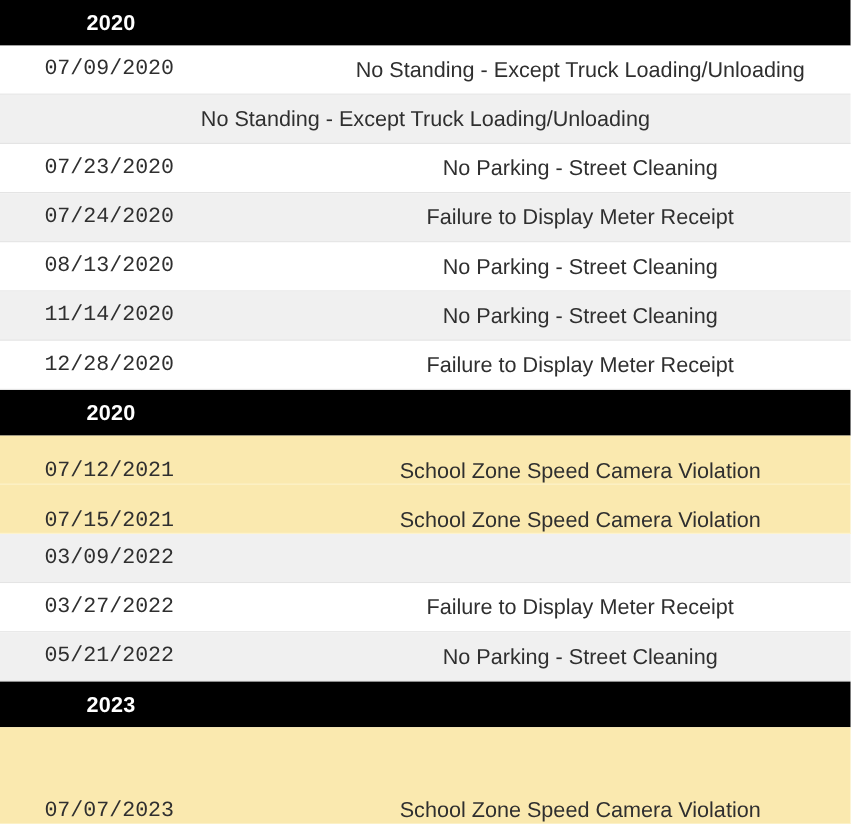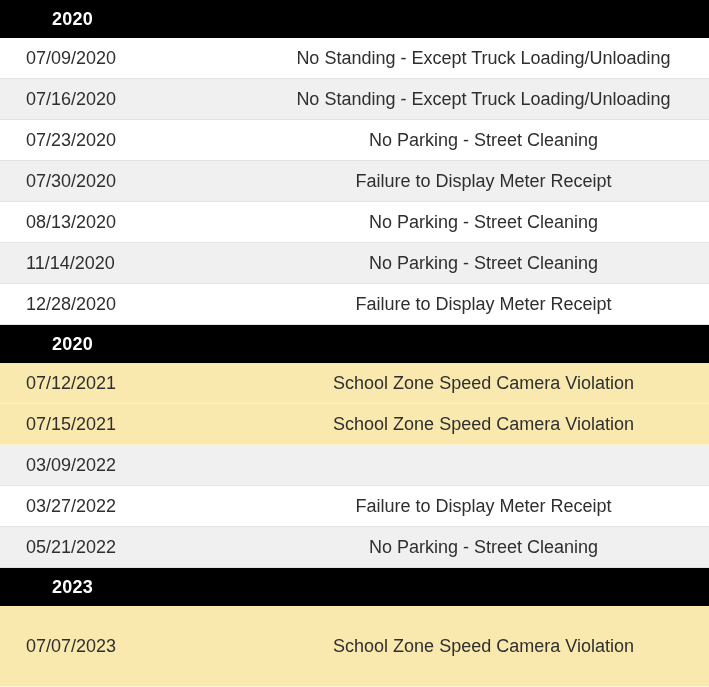--- a/index.html
+++ b/index.html
@@ -19,21 +19,21 @@
     flex-direction: column;
     width: 709px;
     height: 687px;
   }
   .year-header {
     flex: 0 0 38px;
     background: var(--header-bg, #000000);
     color: var(--header-text, #ffffff);
     display: flex;
     align-items: center;
-    padding-left: 52px;
+    padding-left: 72px;
     box-sizing: border-box;
     font-size: 18px;
     font-weight: bold;
     letter-spacing: 0.2px;
   }
   .vrow {
     flex: 0 0 41px;
     display: flex;
     align-items: stretch;
     box-sizing: border-box;
@@ -42,59 +42,60 @@
     color: var(--row-text, #2f2f2f);
   }
   .vrow:last-child {
     flex: 1 0 41px;
   }
   .vrow.white  { background: var(--white-bg, #ffffff); }
   .vrow.gray   { background: var(--stripe-bg, #f0f0f0); }
   .vrow.yellow {
     background: var(--highlight-bg, #fae9af);
     border-bottom-color: var(--highlight-separator, #fdf3cd);
+    align-items: flex-end;
   }
   .cell {
     display: flex;
     align-items: center;
   }
   .cell.date {
     width: 258px;
-    padding-left: 26px;
+    padding-left: 37px;
     box-sizing: border-box;
     flex: 0 0 auto;
+    font-family: Liberation Mono, monospace;
   }
   .cell.violation {
     flex: 1 1 auto;
     justify-content: center;
     text-align: center;
   }
 </style>
 </head>
 <body>
 
 <div id="viewport">
   <div class="violations-table">
       <div class="year-header">
         <span>2020</span>
       </div>
       <div class="vrow white">
         <div class="cell date">07/09/2020</div>
         <div class="cell violation">No Standing - Except Truck Loading/Unloading</div>
       </div>
       <div class="vrow gray">
-        <div class="cell date">07/16/2020</div>
         <div class="cell violation">No Standing - Except Truck Loading/Unloading</div>
       </div>
       <div class="vrow white">
         <div class="cell date">07/23/2020</div>
         <div class="cell violation">No Parking - Street Cleaning</div>
       </div>
       <div class="vrow gray">
-        <div class="cell date">07/30/2020</div>
+        <div class="cell date">07/24/2020</div>
         <div class="cell violation">Failure to Display Meter Receipt</div>
       </div>
       <div class="vrow white">
         <div class="cell date">08/13/2020</div>
         <div class="cell violation">No Parking - Street Cleaning</div>
       </div>
       <div class="vrow gray">
         <div class="cell date">11/14/2020</div>
         <div class="cell violation">No Parking - Street Cleaning</div>
       </div>

